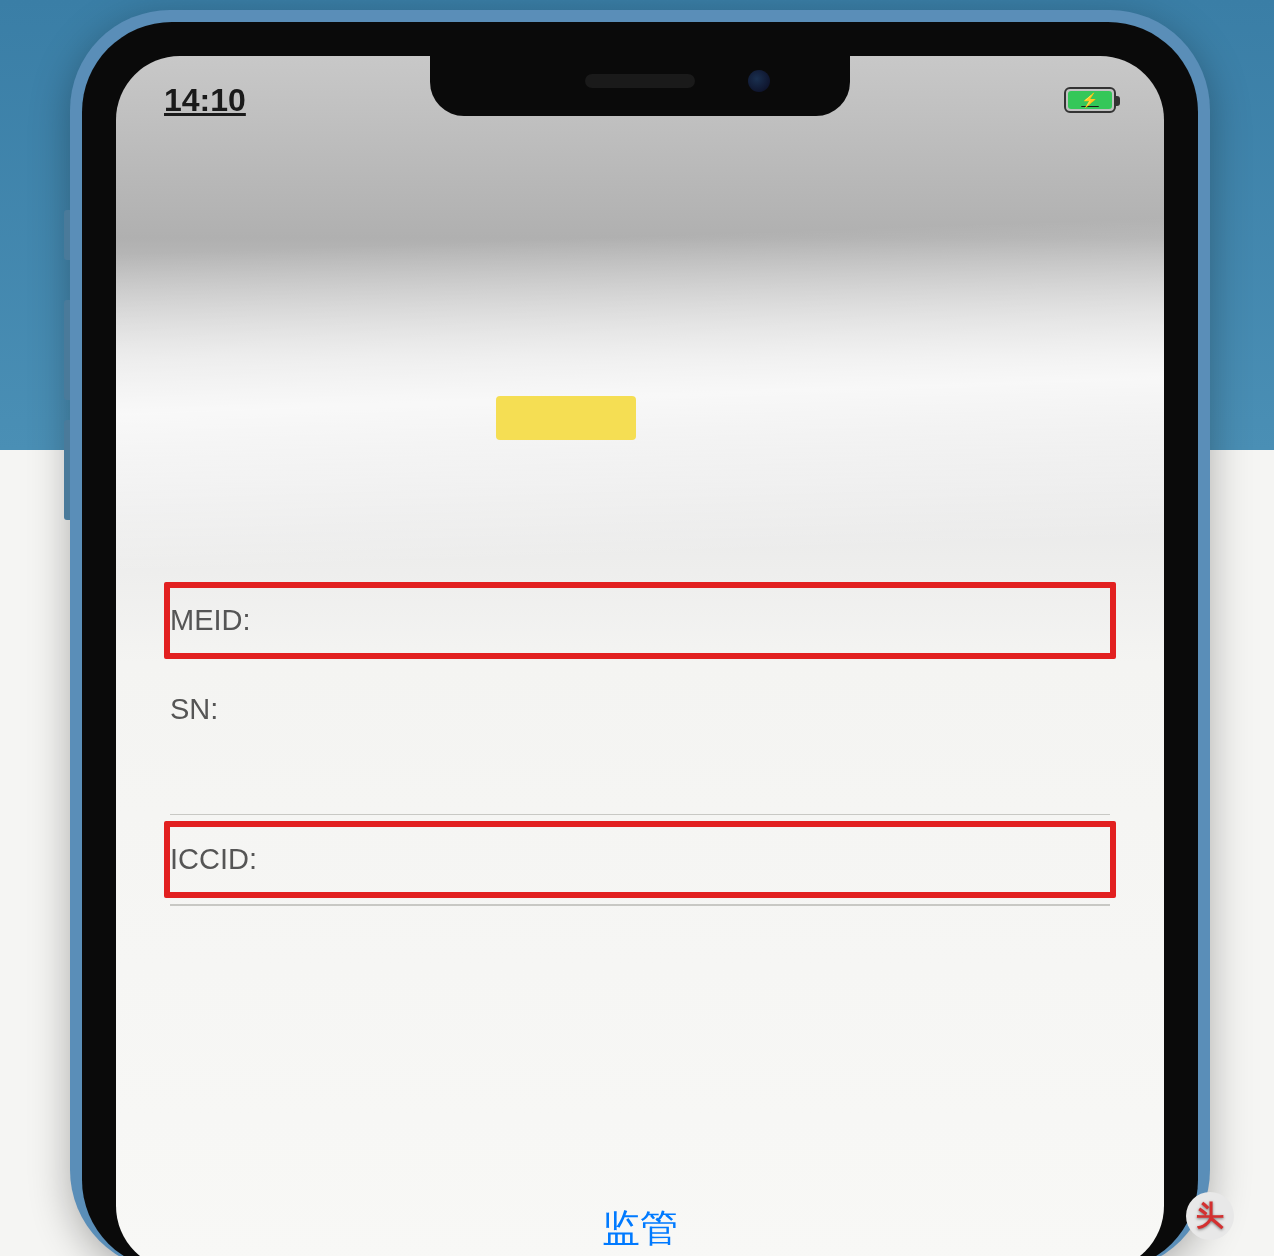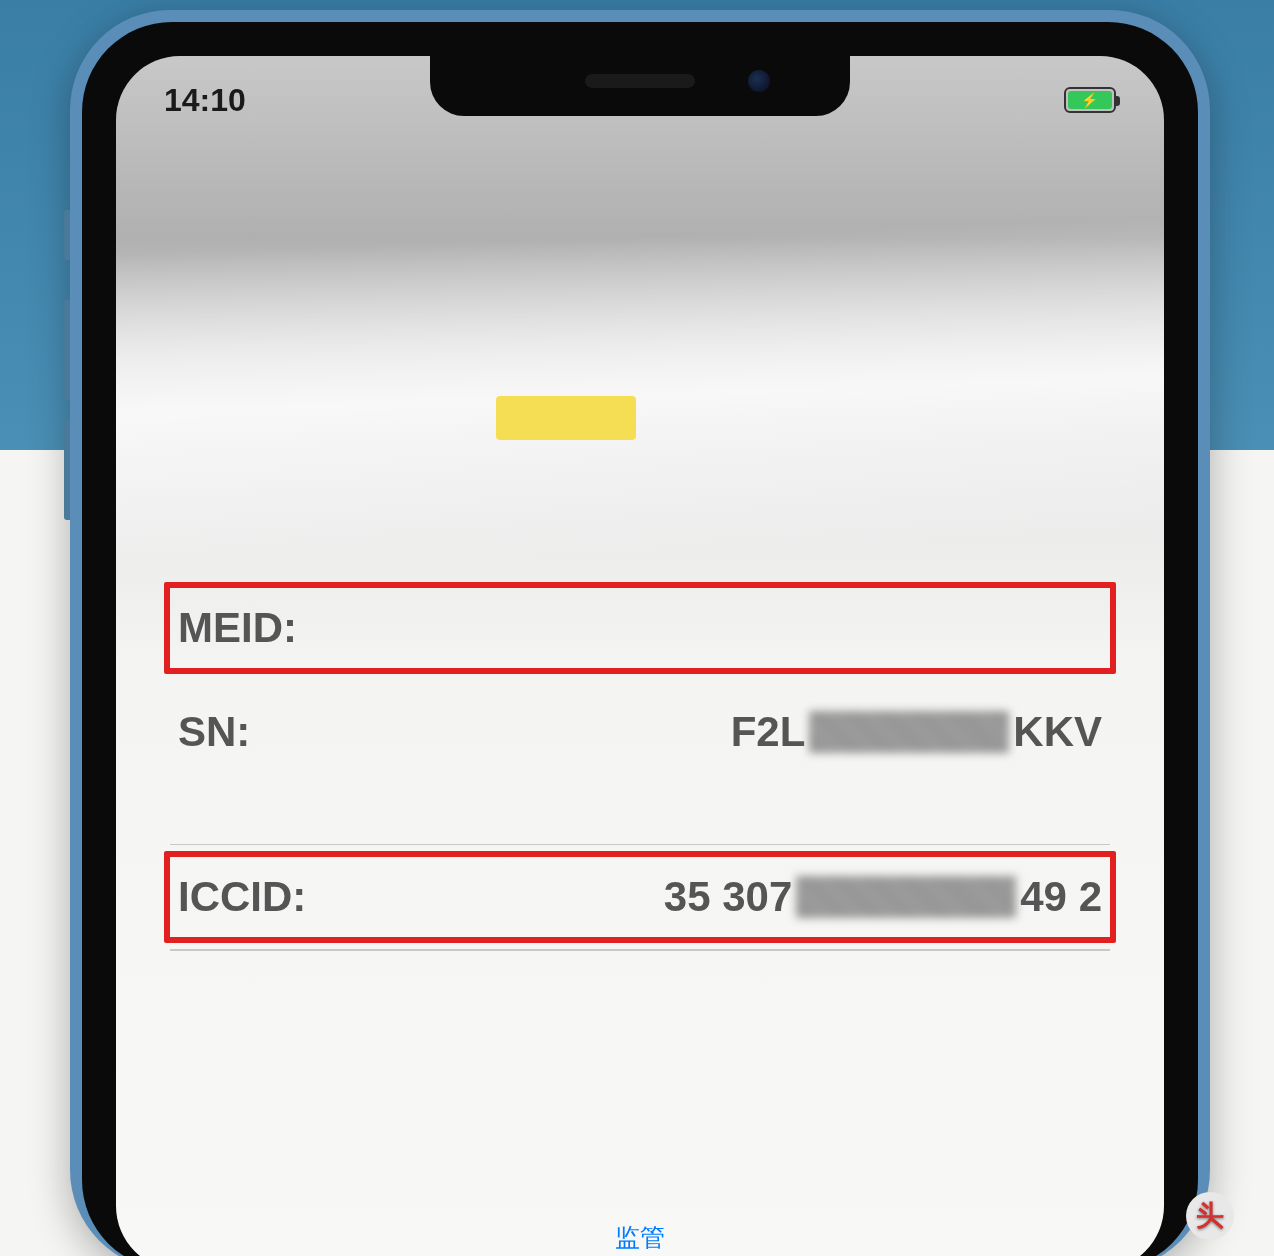--- a/index.html
+++ b/index.html
@@ -74,20 +74,21 @@
       top: 24px;
       left: 48px;
       right: 48px;
       height: 40px;
       display: flex;
       justify-content: space-between;
       align-items: center;
       font-size: 32px;
       font-weight: 600;
       color: #1a1a1a;
+      text-decoration: underline;
     }
     .status-right {
       display: flex;
       align-items: center;
       gap: 8px;
     }
     .carrier {
       font-size: 14px;
       color: #4a4a4a;
       font-weight: 400;
@@ -138,25 +139,24 @@
     .content {
       position: absolute;
       top: 520px;
       left: 54px;
       right: 54px;
     }
     .row {
       display: flex;
       justify-content: space-between;
       align-items: center;
-      padding: 28px 8px;
-      font-size: 42px;
+      padding: 28px 0;
+      font-size: 29px;
       color: #555;
       position: relative;
-      font-weight: bold;
     }
     .row .label { color: #555; }
     .row .value { color: #555; display: flex; align-items: center; }
     .censored {
       display: inline-block;
       background: repeating-linear-gradient(45deg, #aaa 0, #aaa 4px, #888 4px, #888 8px);
       background-color: #999;
       height: 42px;
       border-radius: 2px;
       margin: 0 4px;
@@ -173,21 +173,21 @@
     .separator {
       height: 1px;
       background: #c8c8c4;
       margin: 0;
     }
     .bottom-tab {
       position: absolute;
       bottom: 16px;
       left: 0; right: 0;
       text-align: center;
-      font-size: 25px;
+      font-size: 38px;
       color: #007aff;
     }
     .watermark {
       position: absolute;
       bottom: 16px;
       right: 40px;
       display: flex;
       align-items: center;
       gap: 10px;
       color: #fff;
@@ -250,38 +250,28 @@
 
       <div class="content">
 
         <div class="row">
           <div class="highlight-box"></div>
           <span class="label">MEID:</span>
         </div>
 
         <div class="row">
           <span class="label">SN:</span>
-          <span class="value">
-            <span>F2L</span>
-            <span class="censored" style="width:200px"></span>
-            <span>KKV</span>
-          </span>
         </div>
 
         <div style="height:60px"></div>
         <div class="separator"></div>
 
         <div class="row">
           <div class="highlight-box"></div>
           <span class="label">ICCID:</span>
-          <span class="value">
-            <span>35 307</span>
-            <span class="censored" style="width:220px"></span>
-            <span>49 2</span>
-          </span>
         </div>
 
         <div class="separator"></div>
 
 
         <div class="separator"></div>
       </div>
 
       <div class="bottom-tab">
         <span>监管</span>

